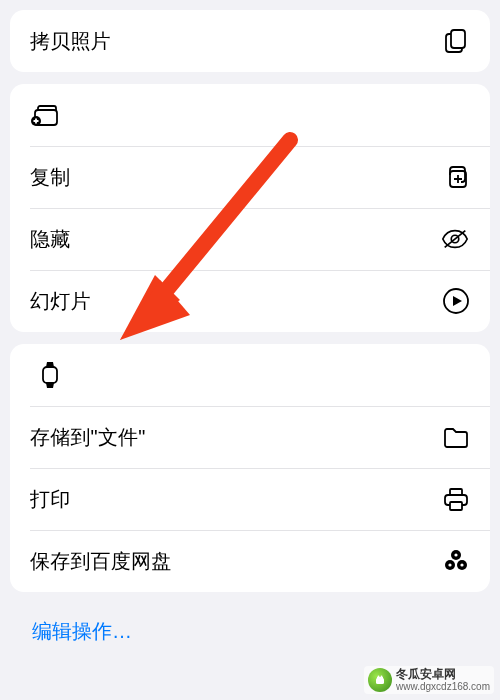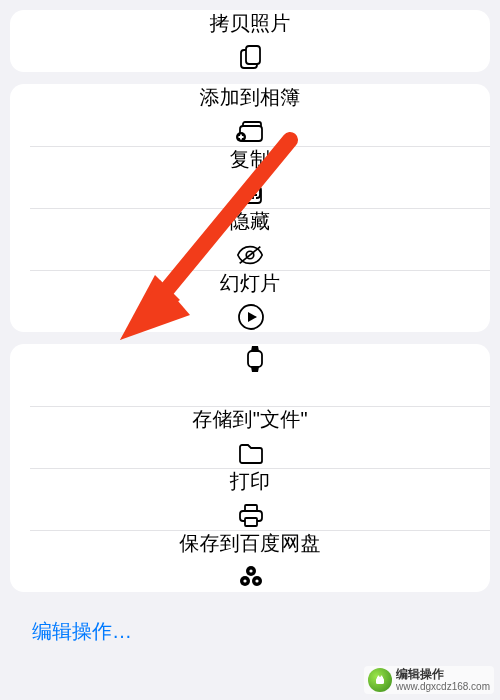--- a/index.html
+++ b/index.html
@@ -24,21 +24,20 @@
     overflow: hidden;
     margin-bottom: 12px;
   }
   .row {
     display: flex;
     align-items: center;
     justify-content: space-between;
     padding: 0 20px;
     height: 62px;
     position: relative;
-    flex-direction: column;
   }
   .row + .row::before {
     content: "";
     position: absolute;
     left: 20px;
     right: 0;
     top: 0;
     height: 1px;
     background: #e3e3e6;
   }
@@ -108,21 +107,20 @@
         <svg width="28" height="28" viewBox="0 0 28 28" fill="none" stroke="#000" stroke-width="1.8">
           <rect x="9" y="3" width="14" height="18" rx="3"></rect>
           <path d="M9 7 H7 a3 3 0 0 0 -3 3 v12 a3 3 0 0 0 3 3 h10 a3 3 0 0 0 3 -3 v-1"></path>
         </svg>
       </span>
     </div>
   </div>
 
   <div class="group">
     <div class="row">
-      <span class="label">添加到相簿</span>
       <span class="icon">
         <svg width="30" height="26" viewBox="0 0 30 26" fill="none" stroke="#000" stroke-width="1.8">
           <rect x="5" y="8" width="22" height="15" rx="3"></rect>
           <path d="M8 8 V6 a2 2 0 0 1 2 -2 h14 a2 2 0 0 1 2 2 v2"></path>
           <circle cx="6" cy="19" r="5" fill="#000" stroke="none"></circle>
           <path d="M6 16.5 v5 M3.5 19 h5" stroke="#fff" stroke-width="1.8"></path>
         </svg>
       </span>
     </div>
     <div class="row">
@@ -214,16 +212,16 @@
 <div class="watermark">
   <div class="wm-logo">
     <svg width="14" height="14" viewBox="0 0 14 14">
       <rect x="3" y="5" width="8" height="6" rx="1.5" fill="#fff"></rect>
       <circle cx="5.5" cy="3.5" r="1" fill="#fff"></circle>
       <circle cx="8.5" cy="3.5" r="1" fill="#fff"></circle>
       <rect x="4" y="4" width="6" height="2" fill="#fff"></rect>
     </svg>
   </div>
   <div class="wm-text">
-    <div class="cn">编辑操作</div>
+    <div class="cn">冬瓜安卓网</div>
     <div class="url">www.dgxcdz168.com</div>
   </div>
 </div>
 
 </body></html>

